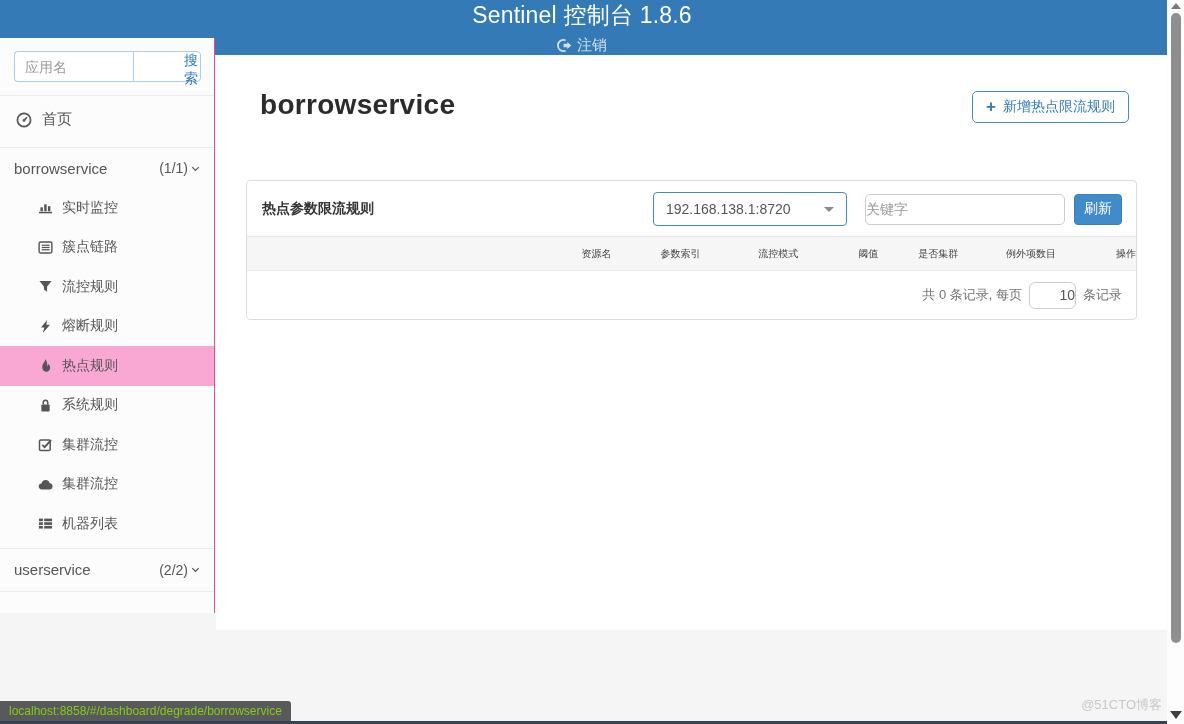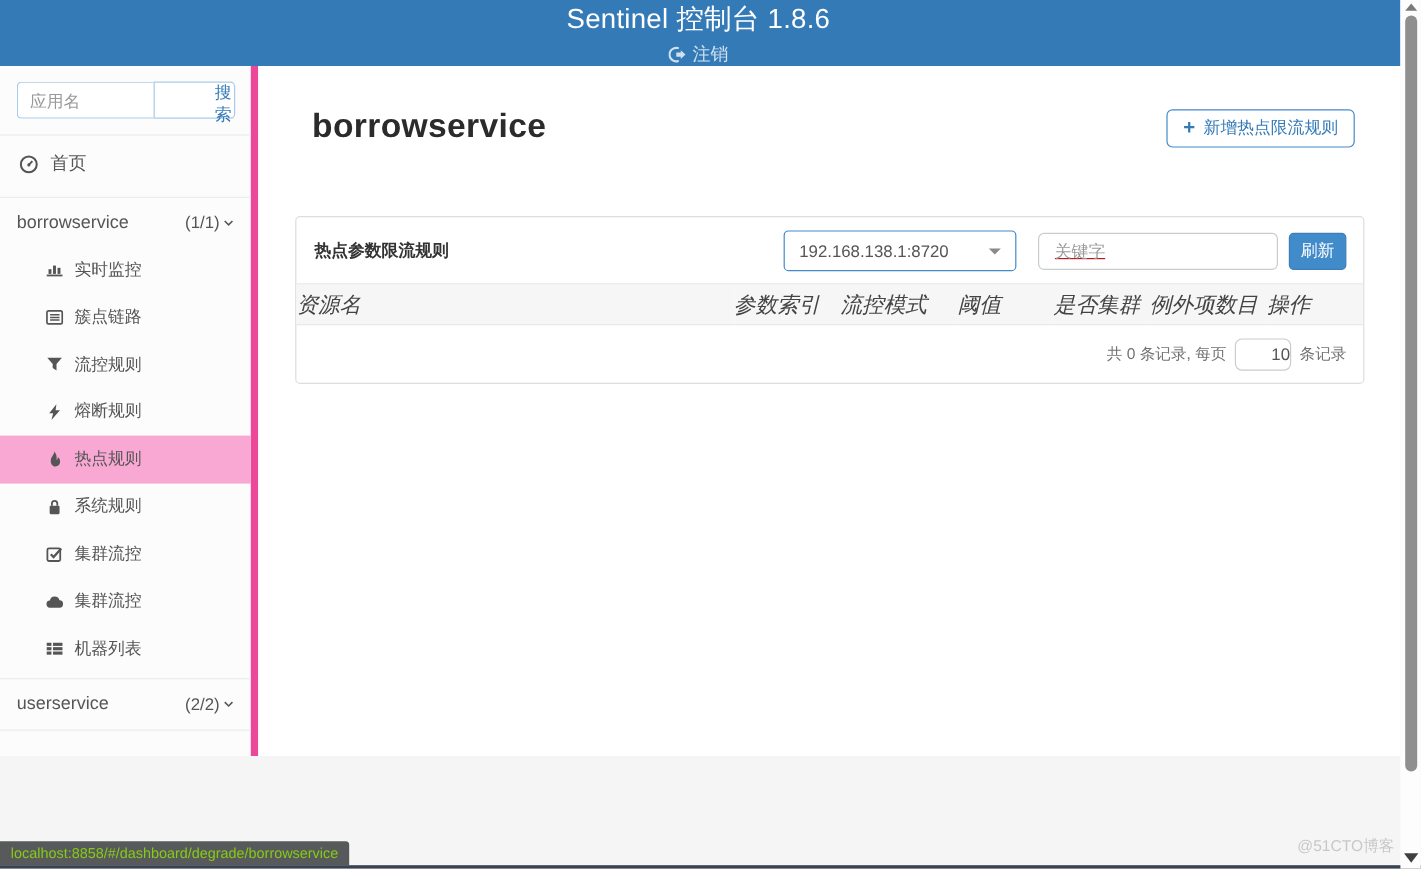--- a/index.html
+++ b/index.html
@@ -18,22 +18,22 @@
     position: absolute; left: 0; top: 0; height: 55px; width: 1167px;
     background: #337ab7; display: flex; align-items: center;
     padding: 0 18px 0 15px; justify-content: space-between; flex-direction: column;
   }
   .header .title { color: #ffffff; font-size: 23px; letter-spacing: .2px; }
   .logout { display: flex; align-items: center; gap: 5px; color: #cfe0ee; font-size: 15px; cursor: pointer; text-decoration: none; }
   .logout svg { display: block; }
 
   
   .sidebar {
-    position: absolute; left: 0; top: 55px; width: 215px; height: 575px;
-    background: #fcfcfc; border-right: 6px solid #ec4899;
+    position: absolute; left: 0; top: 38px; width: 215px; height: 575px;
+    background: #fcfcfc; border-right: 1px solid #ec4899;
   }
   .search-group { display: flex; margin: 13px 13px 0 14px; height: 31px; }
   .search-group input {
     flex: 1; min-width: 0; border: 1px solid #aacbe9; border-right: none;
     border-radius: 4px 0 0 4px; padding: 0 10px; font-size: 14px; color: #555;
     background: #fff; outline: none; font-family: inherit;
   }
   .search-group input::placeholder { color: #999; }
   .search-group button {
     width: 68px; background: #fff; border: 1px solid #aacbe9; color: #337ab7;
@@ -66,31 +66,31 @@
   .panel-title { font-size: 14px; font-weight: bold; color: #333; flex: 1; }
   .machine-select {
     width: 194px; height: 34px; border: 1px solid #428bca; border-radius: 4px;
     display: flex; align-items: center; padding: 0 12px; font-size: 14px; color: #555;
     cursor: pointer; background: #fff; margin-right: 18px;
   }
   .machine-select .sel-text { flex: 1; }
   .caret-down { width: 0; height: 0; border-left: 5px solid transparent; border-right: 5px solid transparent; border-top: 5px solid #8a8a8a; }
   .keyword-input {
     width: 200px; height: 31px; border: 1px solid #ccc; border-radius: 5px;
-    padding: 0 13px; font-size: 14px; color: #b91c1c; outline: none; margin-right: 9px; font-family: inherit; text-decoration: underline;
+    padding: 0 0; font-size: 14px; color: #b91c1c; outline: none; margin-right: 9px; font-family: inherit;
   }
   .keyword-input::placeholder { color: #999; }
   .refresh-btn {
     width: 48px; height: 31px; background: #428bca; border: 1px solid #3d7fb8; border-radius: 4px;
     color: #fff; font-size: 14px; cursor: pointer; font-family: inherit;
   }
   .rule-table { width: 100%; border-collapse: collapse; table-layout: fixed; }
   .rule-table th {
     background: #f6f6f6; border-top: 1px solid #e9e9e9; border-bottom: 1px solid #e9e9e9;
-    height: 34px; font-size: 18px; font-weight: normal; color: #444; text-align: left; font-style: italic;
+    height: 34px; font-size: 10px; font-weight: normal; color: #444; text-align: right;
   }
   .panel-foot { height: 48px; display: flex; align-items: center; justify-content: flex-end; padding-right: 14px; font-size: 13px; color: #737373; }
   .page-size-input {
     width: 47px; height: 27px; border: 1px solid #ccc; border-radius: 6px; margin: 0 7px;
     text-align: right; font-size: 14px; color: #555; outline: none; font-family: inherit;
   }
 
   
   .status-bar {
     position: absolute; left: 0; bottom: 3px; height: 20px; background: #58595b;

